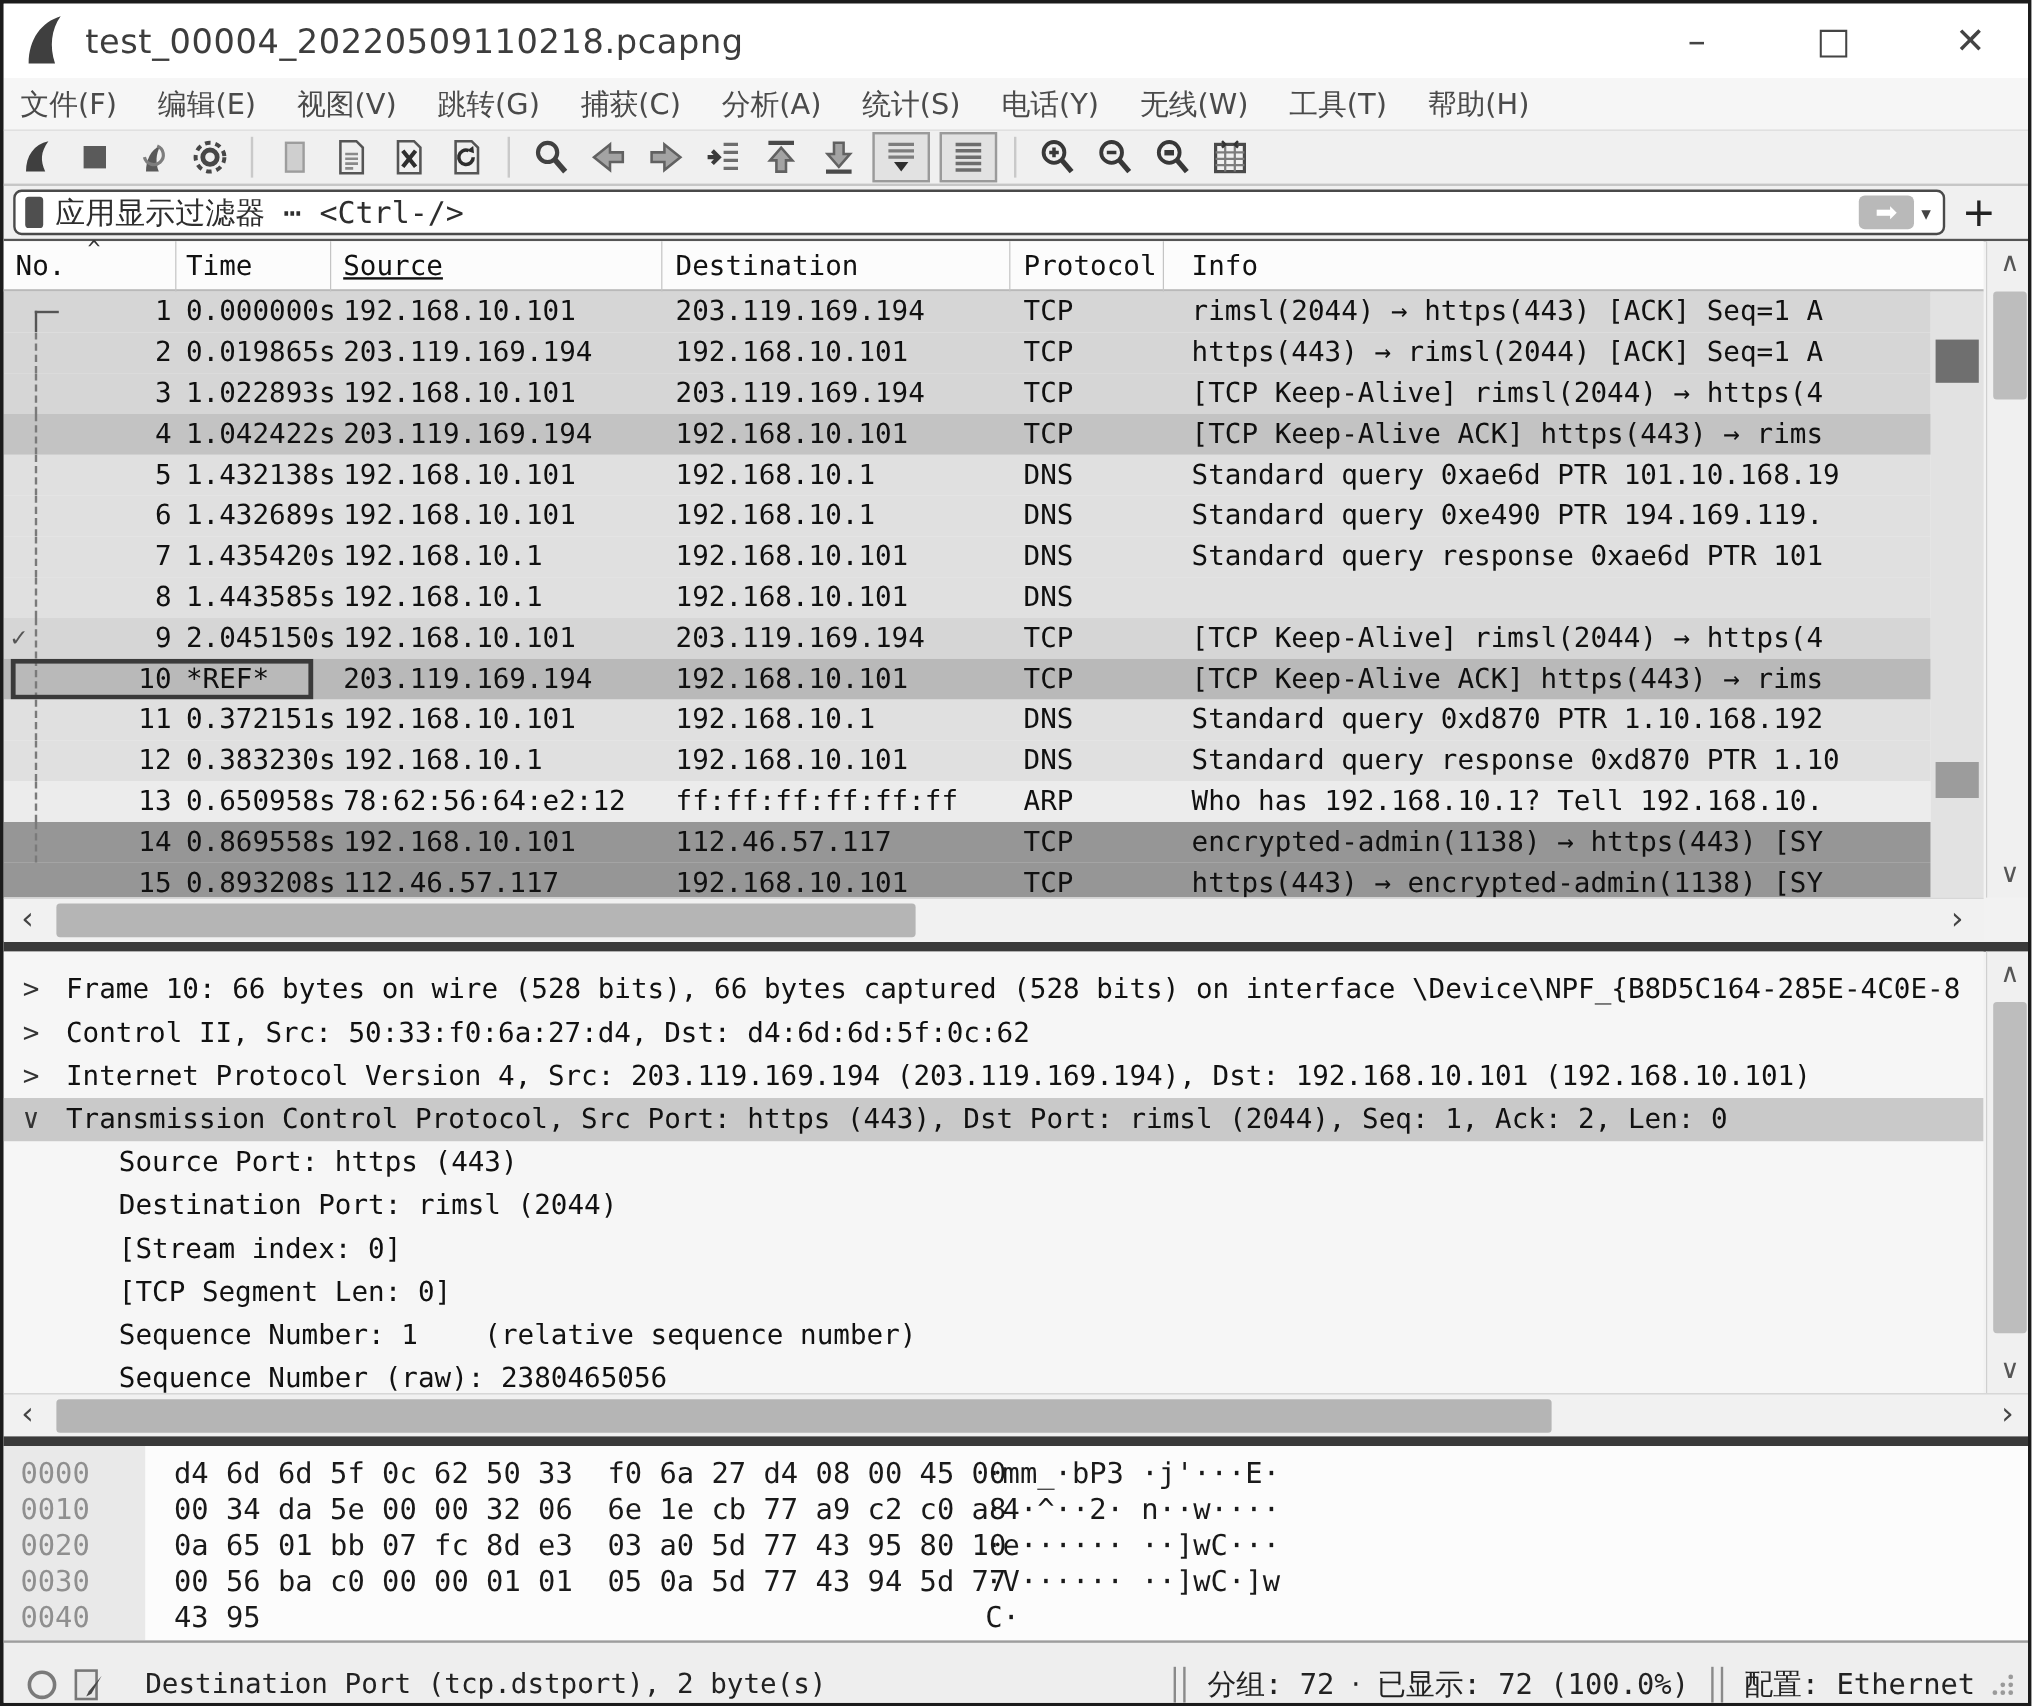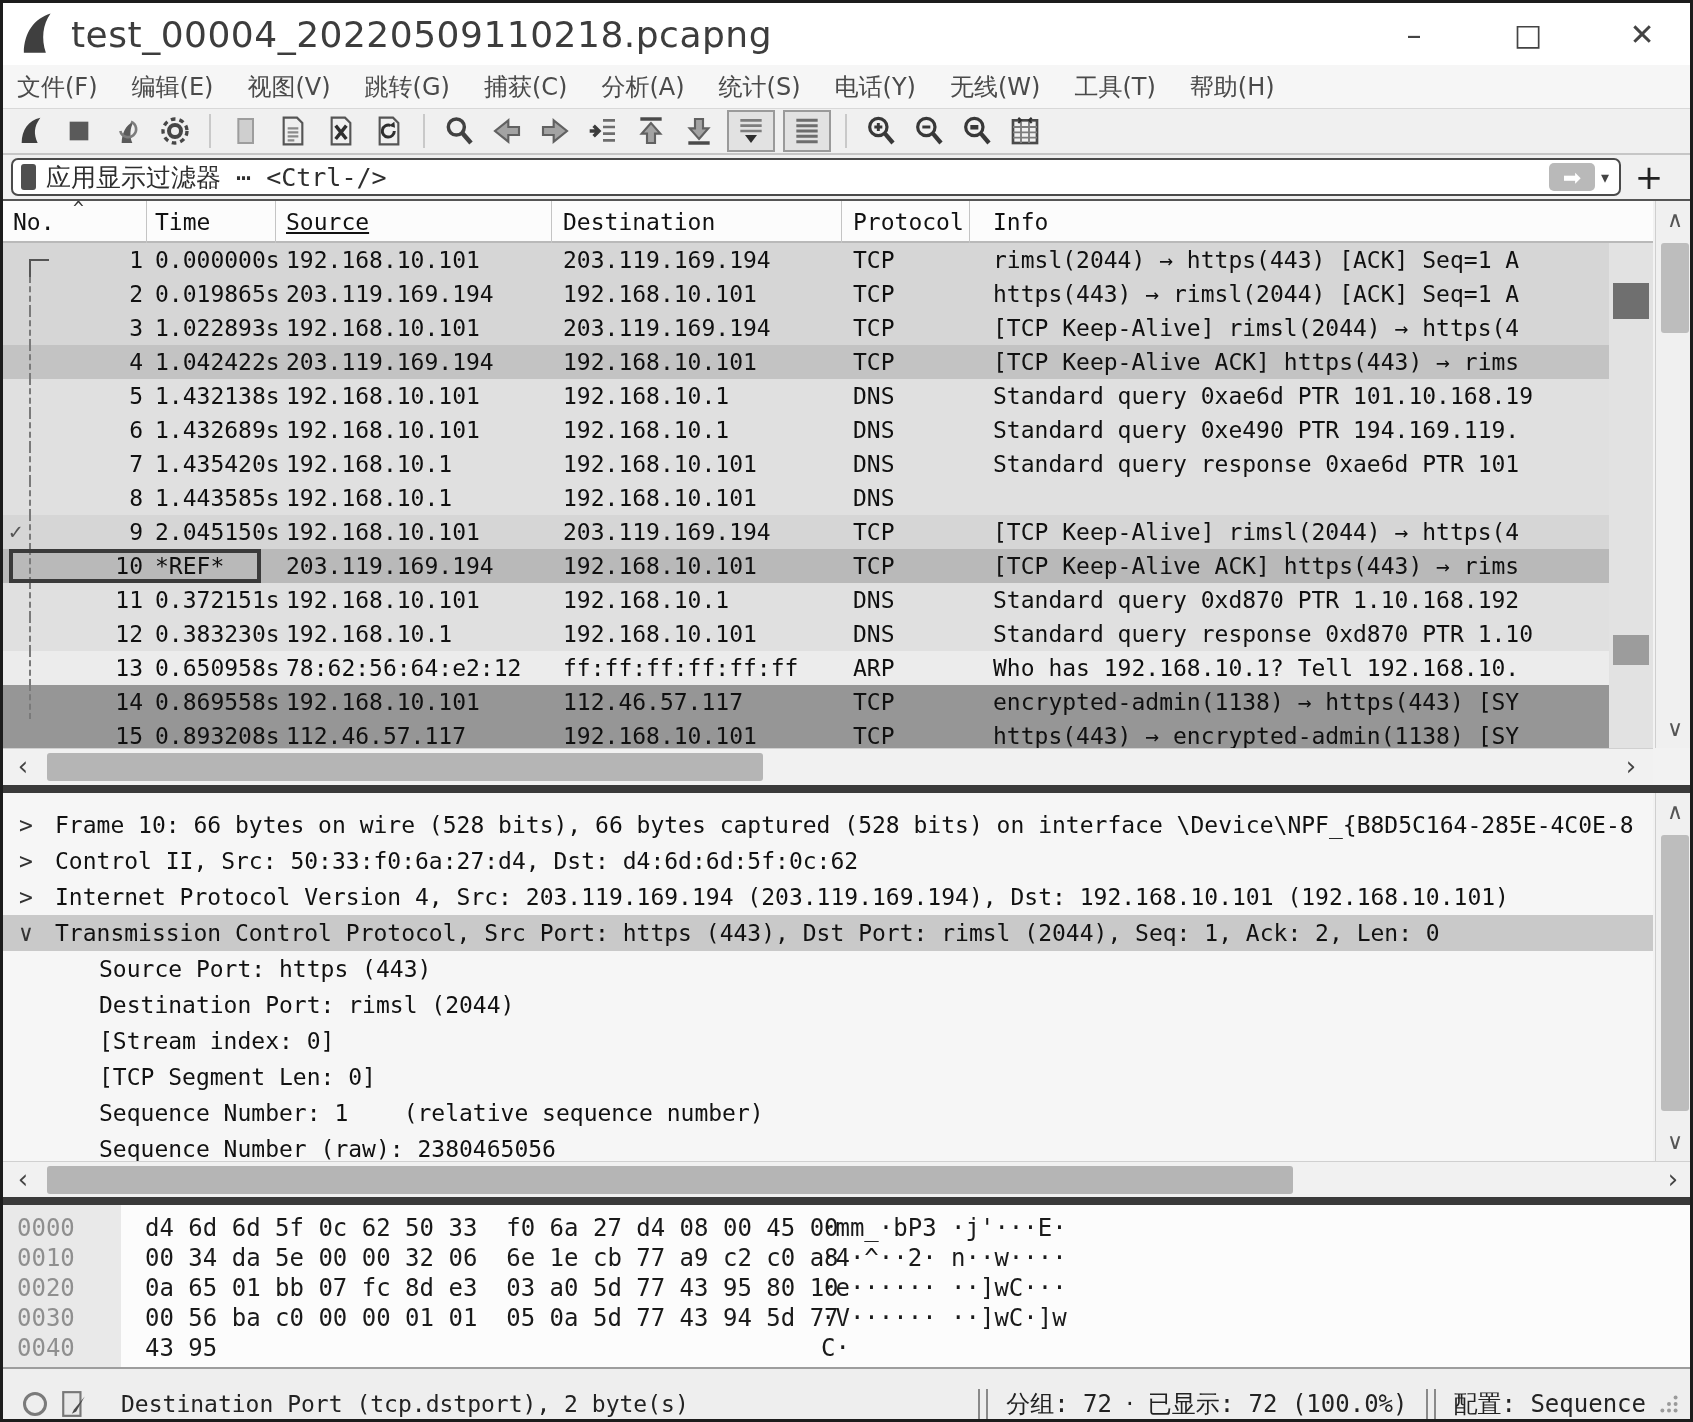--- a/index.html
+++ b/index.html
@@ -6,21 +6,21 @@
   html,body { width:1693px; height:1422px; background:#e8e8e8; }
   body { font-family:"DejaVu Sans","Liberation Sans",sans-serif; }
   #window {
     position:relative; width:1693px; height:1422px;
     background:#f2f2f2; border:3px solid #1c1c1c; overflow:hidden;
   }
   
   .titlebar { position:absolute; left:0; top:0; width:100%; height:62px;
     background:#ffffff; display:flex; align-items:center; padding-left:16px; }
   .fin-icon { width:38px; height:44px; margin-right:14px; }
-  .title-text { font-size:36px; color:#3d3d3d; letter-spacing:0.5px; }
+  .title-text { font-size:28px; color:#3d3d3d; letter-spacing:0.5px; }
   .winbtns { position:absolute; right:28px; top:0; height:62px; display:flex; gap:74px; align-items:center; }
   .winbtn { font-size:30px; color:#444; width:40px; text-align:center; cursor:default; font-family:"DejaVu Sans",sans-serif; }
   
   .menubar { position:absolute; left:0; top:62px; width:100%; height:44px;
     background:#f6f6f6; display:flex; align-items:center; padding-left:14px; gap:34px;
     border-bottom:1px solid #d8d8d8; }
   .menu-item { font-size:24px; color:#4a4a4a; }
   
   .toolbar { position:absolute; left:0; top:106px; width:100%; height:46px;
     background:#f0f0f0; display:flex; align-items:center; padding-left:8px; gap:8px;
@@ -497,21 +497,21 @@
       <rect x="2" y="2" width="16" height="22" fill="#e8e8e8" stroke="#777" stroke-width="2"></rect>
       <path d="M22 6 L12 18 L10 22 L14 20 Z" fill="#4a4a4a"></path>
     </svg>
     <span class="stat-field">Destination Port (tcp.dstport), 2 byte(s)</span>
     <div class="stat-right">
       <div class="stat-sep"></div>
       <span class="mono">分组: 72</span>
       <span style="margin:0 14px;">·</span>
       <span class="mono">已显示: 72 (100.0%)</span>
       <div class="stat-sep"></div>
-      <span class="mono">配置: Sequence</span>
+      <span class="mono">配置: Ethernet</span>
       <svg class="grip" viewBox="0 0 20 20">
         <circle cx="16" cy="4" r="1.8" fill="#9a9a9a"></circle>
           <circle cx="16" cy="10" r="1.8" fill="#9a9a9a"></circle>
         <circle cx="16" cy="16" r="1.8" fill="#9a9a9a"></circle>
           <circle cx="10" cy="10" r="1.8" fill="#9a9a9a"></circle>
         <circle cx="10" cy="16" r="1.8" fill="#9a9a9a"></circle>
           <circle cx="4" cy="16" r="1.8" fill="#9a9a9a"></circle>
       </svg>
     </div>
   </div>

